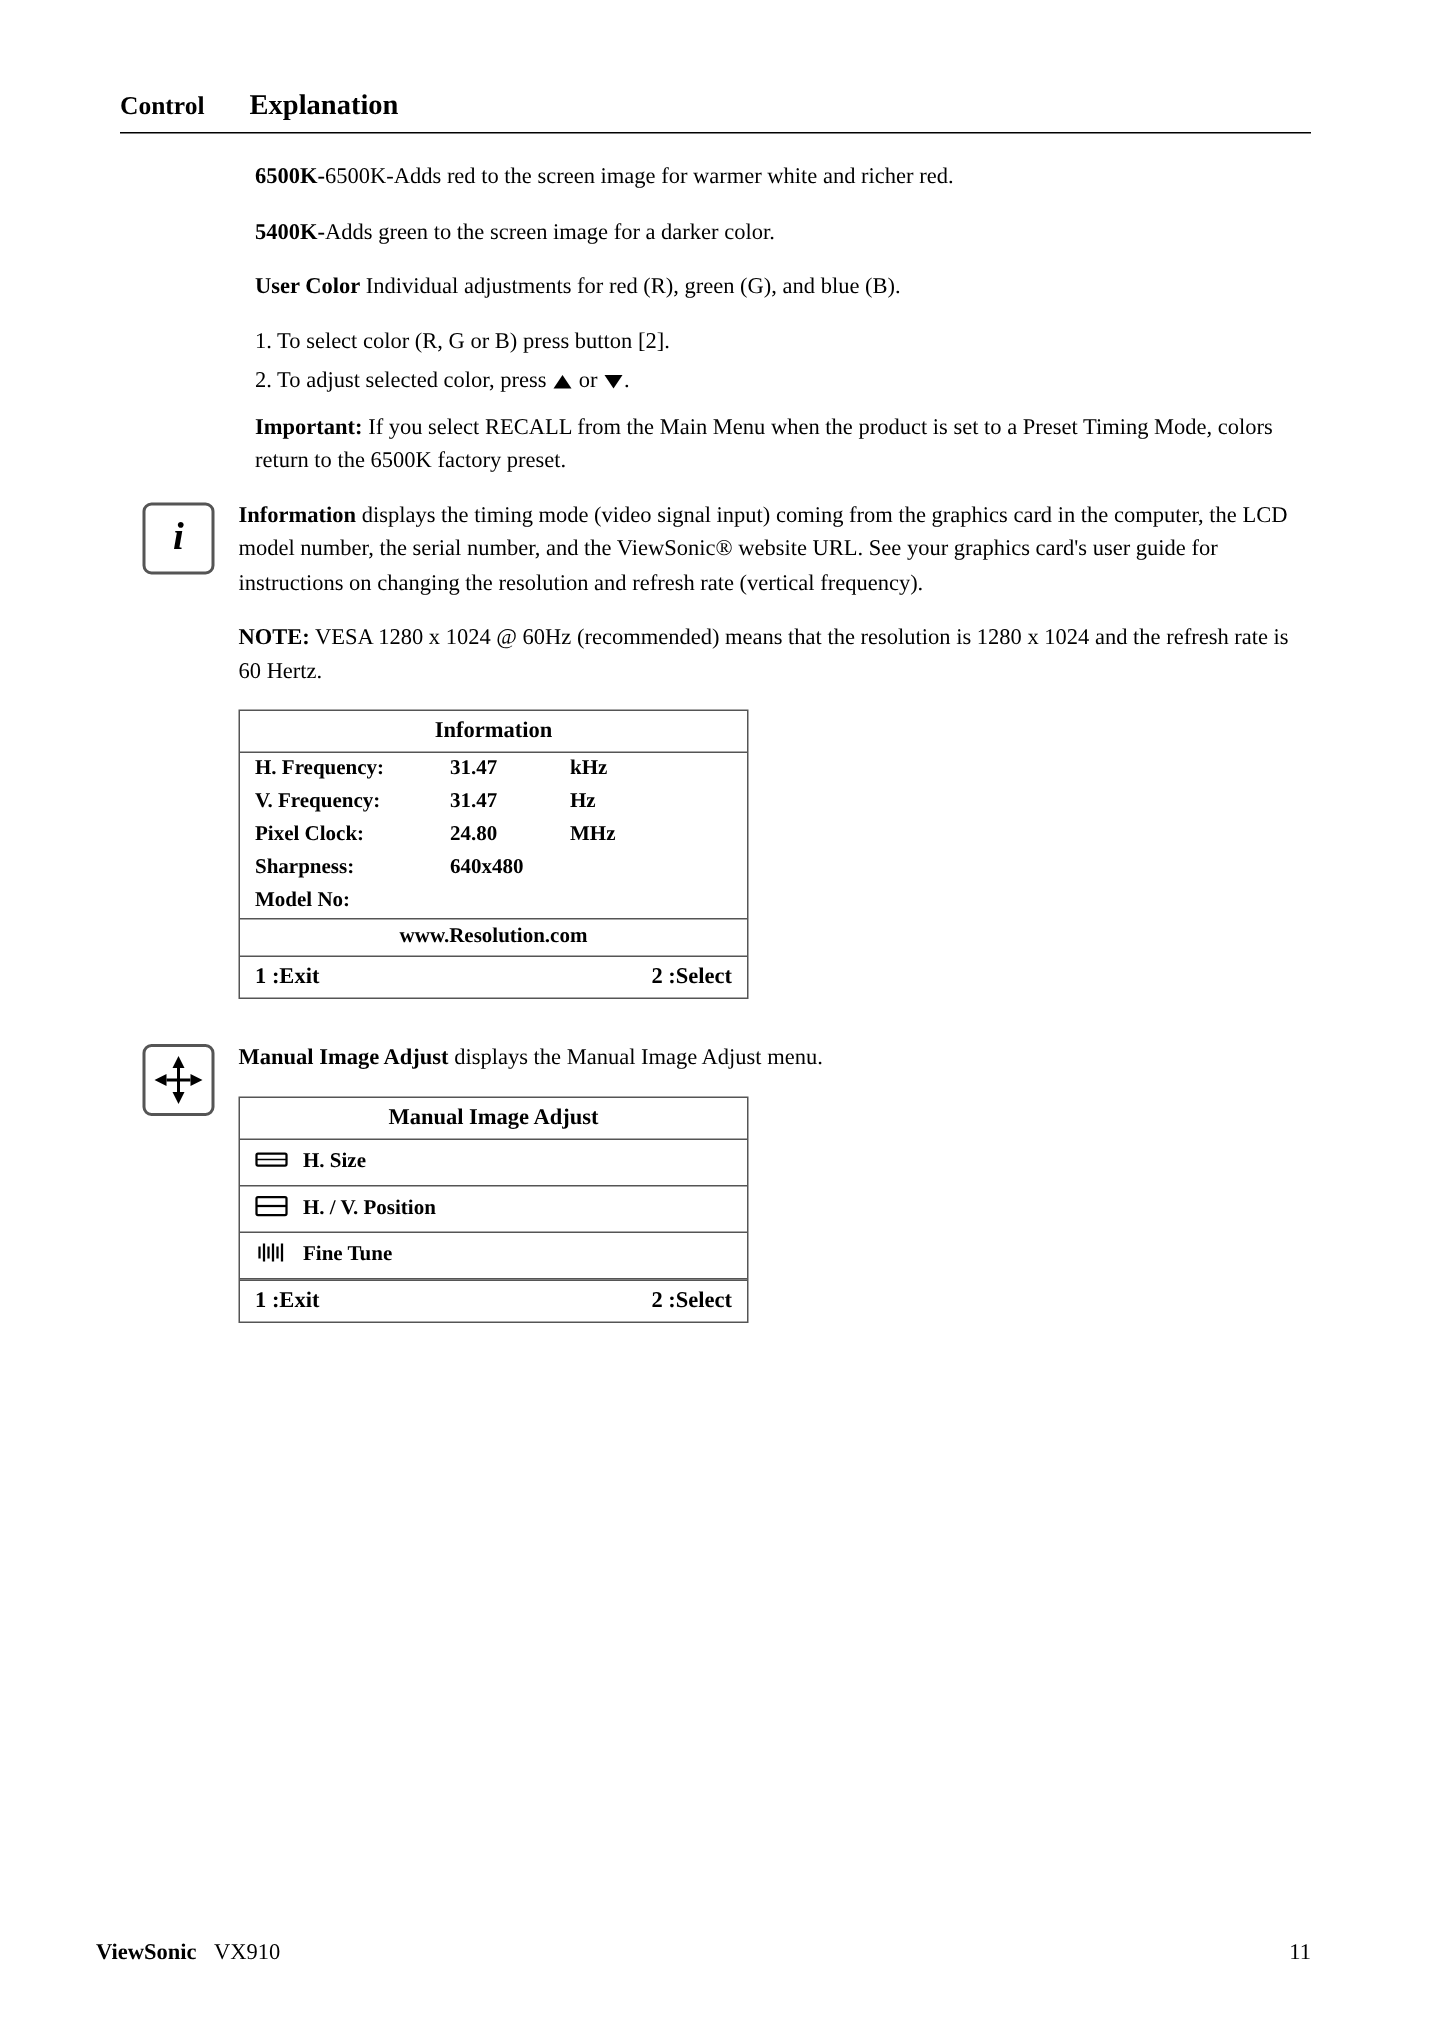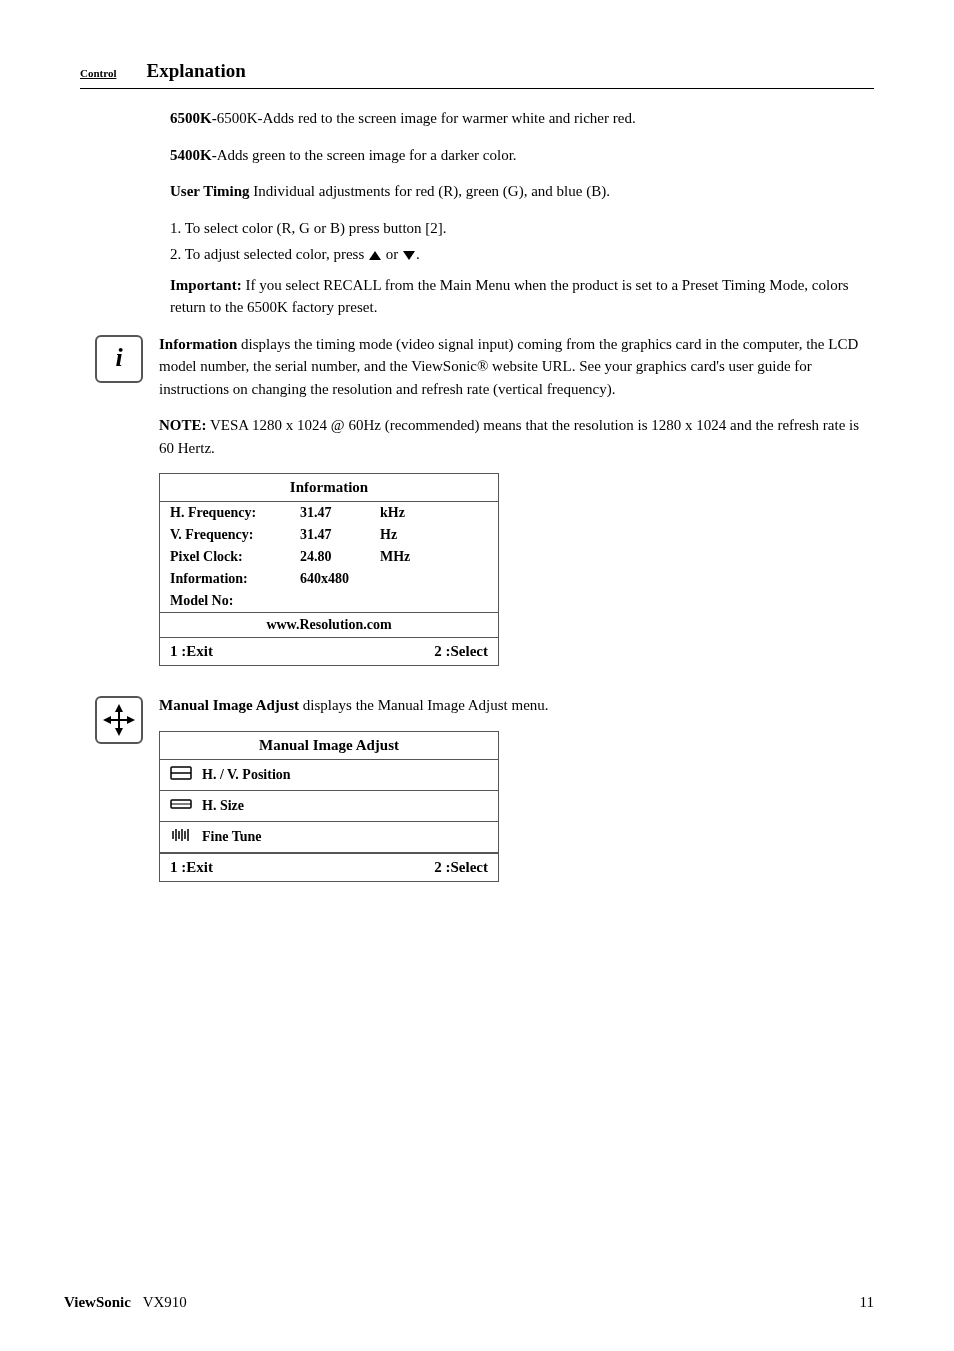--- a/index.html
+++ b/index.html
@@ -21,22 +21,21 @@
       display: flex;
       align-items: baseline;
       gap: 30px;
       border-bottom: 1.5px solid #000;
       padding-bottom: 6px;
       margin-bottom: 18px;
     }
 
     .header-control {
       font-weight: bold;
-      font-size: 11px;
-      text-decoration: underline;
+      font-size: 17px;
     }
 
     .header-explanation {
       font-weight: bold;
       font-size: 19px;
     }
 
     .content-area {
       padding-left: 90px;
     }
@@ -232,21 +231,21 @@
 
     <div class="paragraph">
       <span class="bold-term">6500K-</span><span>6500K-Adds red to the screen image for warmer white and richer red.</span>
     </div>
 
     <div class="paragraph">
       <span class="bold-term">5400K-</span><span>Adds green to the screen image for a darker color.</span>
     </div>
 
     <div class="paragraph">
-      <span class="bold-term">User Timing</span><span> Individual adjustments for red (R), green (G),  and blue (B).</span>
+      <span class="bold-term">User Color</span><span> Individual adjustments for red (R), green (G),  and blue (B).</span>
     </div>
 
     <div class="numbered-item">1.  To select color (R, G or B) press button [2].</div>
     <div class="numbered-item">
       <span>2.  To adjust selected color, press</span>
       <span style="display:inline-block;width:0;height:0;border-left:6px solid transparent;border-right:6px solid transparent;border-bottom:9px solid #000;vertical-align:middle;margin:0 1px;"></span>
       <span>or</span>
       <span style="display:inline-block;width:0;height:0;border-left:6px solid transparent;border-right:6px solid transparent;border-top:9px solid #000;vertical-align:middle;margin:0 1px;"></span>.
     </div>
 
@@ -281,21 +280,21 @@
                 <td>V. Frequency:</td>
                 <td>31.47</td>
                 <td>Hz</td>
               </tr>
               <tr>
                 <td>Pixel Clock:</td>
                 <td>24.80</td>
                 <td>MHz</td>
               </tr>
               <tr>
-                <td>Information:</td>
+                <td>Sharpness:</td>
                 <td>640x480</td>
                 <td></td>
               </tr>
               <tr>
                 <td>Model No:</td>
                 <td></td>
                 <td></td>
               </tr>
               <tr>
                 <td colspan="3" style="text-align:center;border-top:1px solid #555;font-weight:bold;padding:4px 10px;">www.Resolution.com</td>
@@ -326,39 +325,39 @@
           <line x1="10" y1="18" x2="26" y2="18" stroke="#000" stroke-width="2"></line>
         </svg>
       </div>
       <div class="icon-content">
         <div class="paragraph">
           <span class="bold-term">Manual Image Adjust</span><span> displays the Manual Image Adjust menu.</span>
         </div>
 
         <div class="manual-table-wrapper">
           <div class="manual-table-title">Manual Image Adjust</div>
+
+          <div class="manual-table-row">
+            <span class="menu-icon">
+              <svg width="22" height="16" viewBox="0 0 22 16">
+                <rect x="1" y="4" width="20" height="8" rx="1" fill="none" stroke="#000" stroke-width="1.5"></rect>
+                <line x1="1" y1="8" x2="21" y2="8" stroke="#000" stroke-width="1"></line>
+              </svg>
+            </span>
+            <span class="manual-table-row-label">H. Size</span>
+          </div>
 
           <div class="manual-table-row">
             <span class="menu-icon">
               <svg width="22" height="16" viewBox="0 0 22 16">
                 <rect x="1" y="2" width="20" height="12" rx="1" fill="none" stroke="#000" stroke-width="1.5"></rect>
                 <line x1="1" y1="8" x2="21" y2="8" stroke="#000" stroke-width="1.5"></line>
               </svg>
             </span>
             <span class="manual-table-row-label">H. / V. Position</span>
-          </div>
-
-          <div class="manual-table-row">
-            <span class="menu-icon">
-              <svg width="22" height="16" viewBox="0 0 22 16">
-                <rect x="1" y="4" width="20" height="8" rx="1" fill="none" stroke="#000" stroke-width="1.5"></rect>
-                <line x1="1" y1="8" x2="21" y2="8" stroke="#000" stroke-width="1"></line>
-              </svg>
-            </span>
-            <span class="manual-table-row-label">H. Size</span>
           </div>
 
           <div class="manual-table-row">
             <span class="menu-icon">
               <svg width="22" height="16" viewBox="0 0 22 16">
                 <line x1="3" y1="4" x2="3" y2="12" stroke="#000" stroke-width="1.5"></line>
                 <line x1="6" y1="2" x2="6" y2="14" stroke="#000" stroke-width="1.5"></line>
                 <line x1="9" y1="4" x2="9" y2="12" stroke="#000" stroke-width="1.5"></line>
                 <line x1="12" y1="2" x2="12" y2="14" stroke="#000" stroke-width="1.5"></line>
                 <line x1="15" y1="4" x2="15" y2="12" stroke="#000" stroke-width="1.5"></line>

